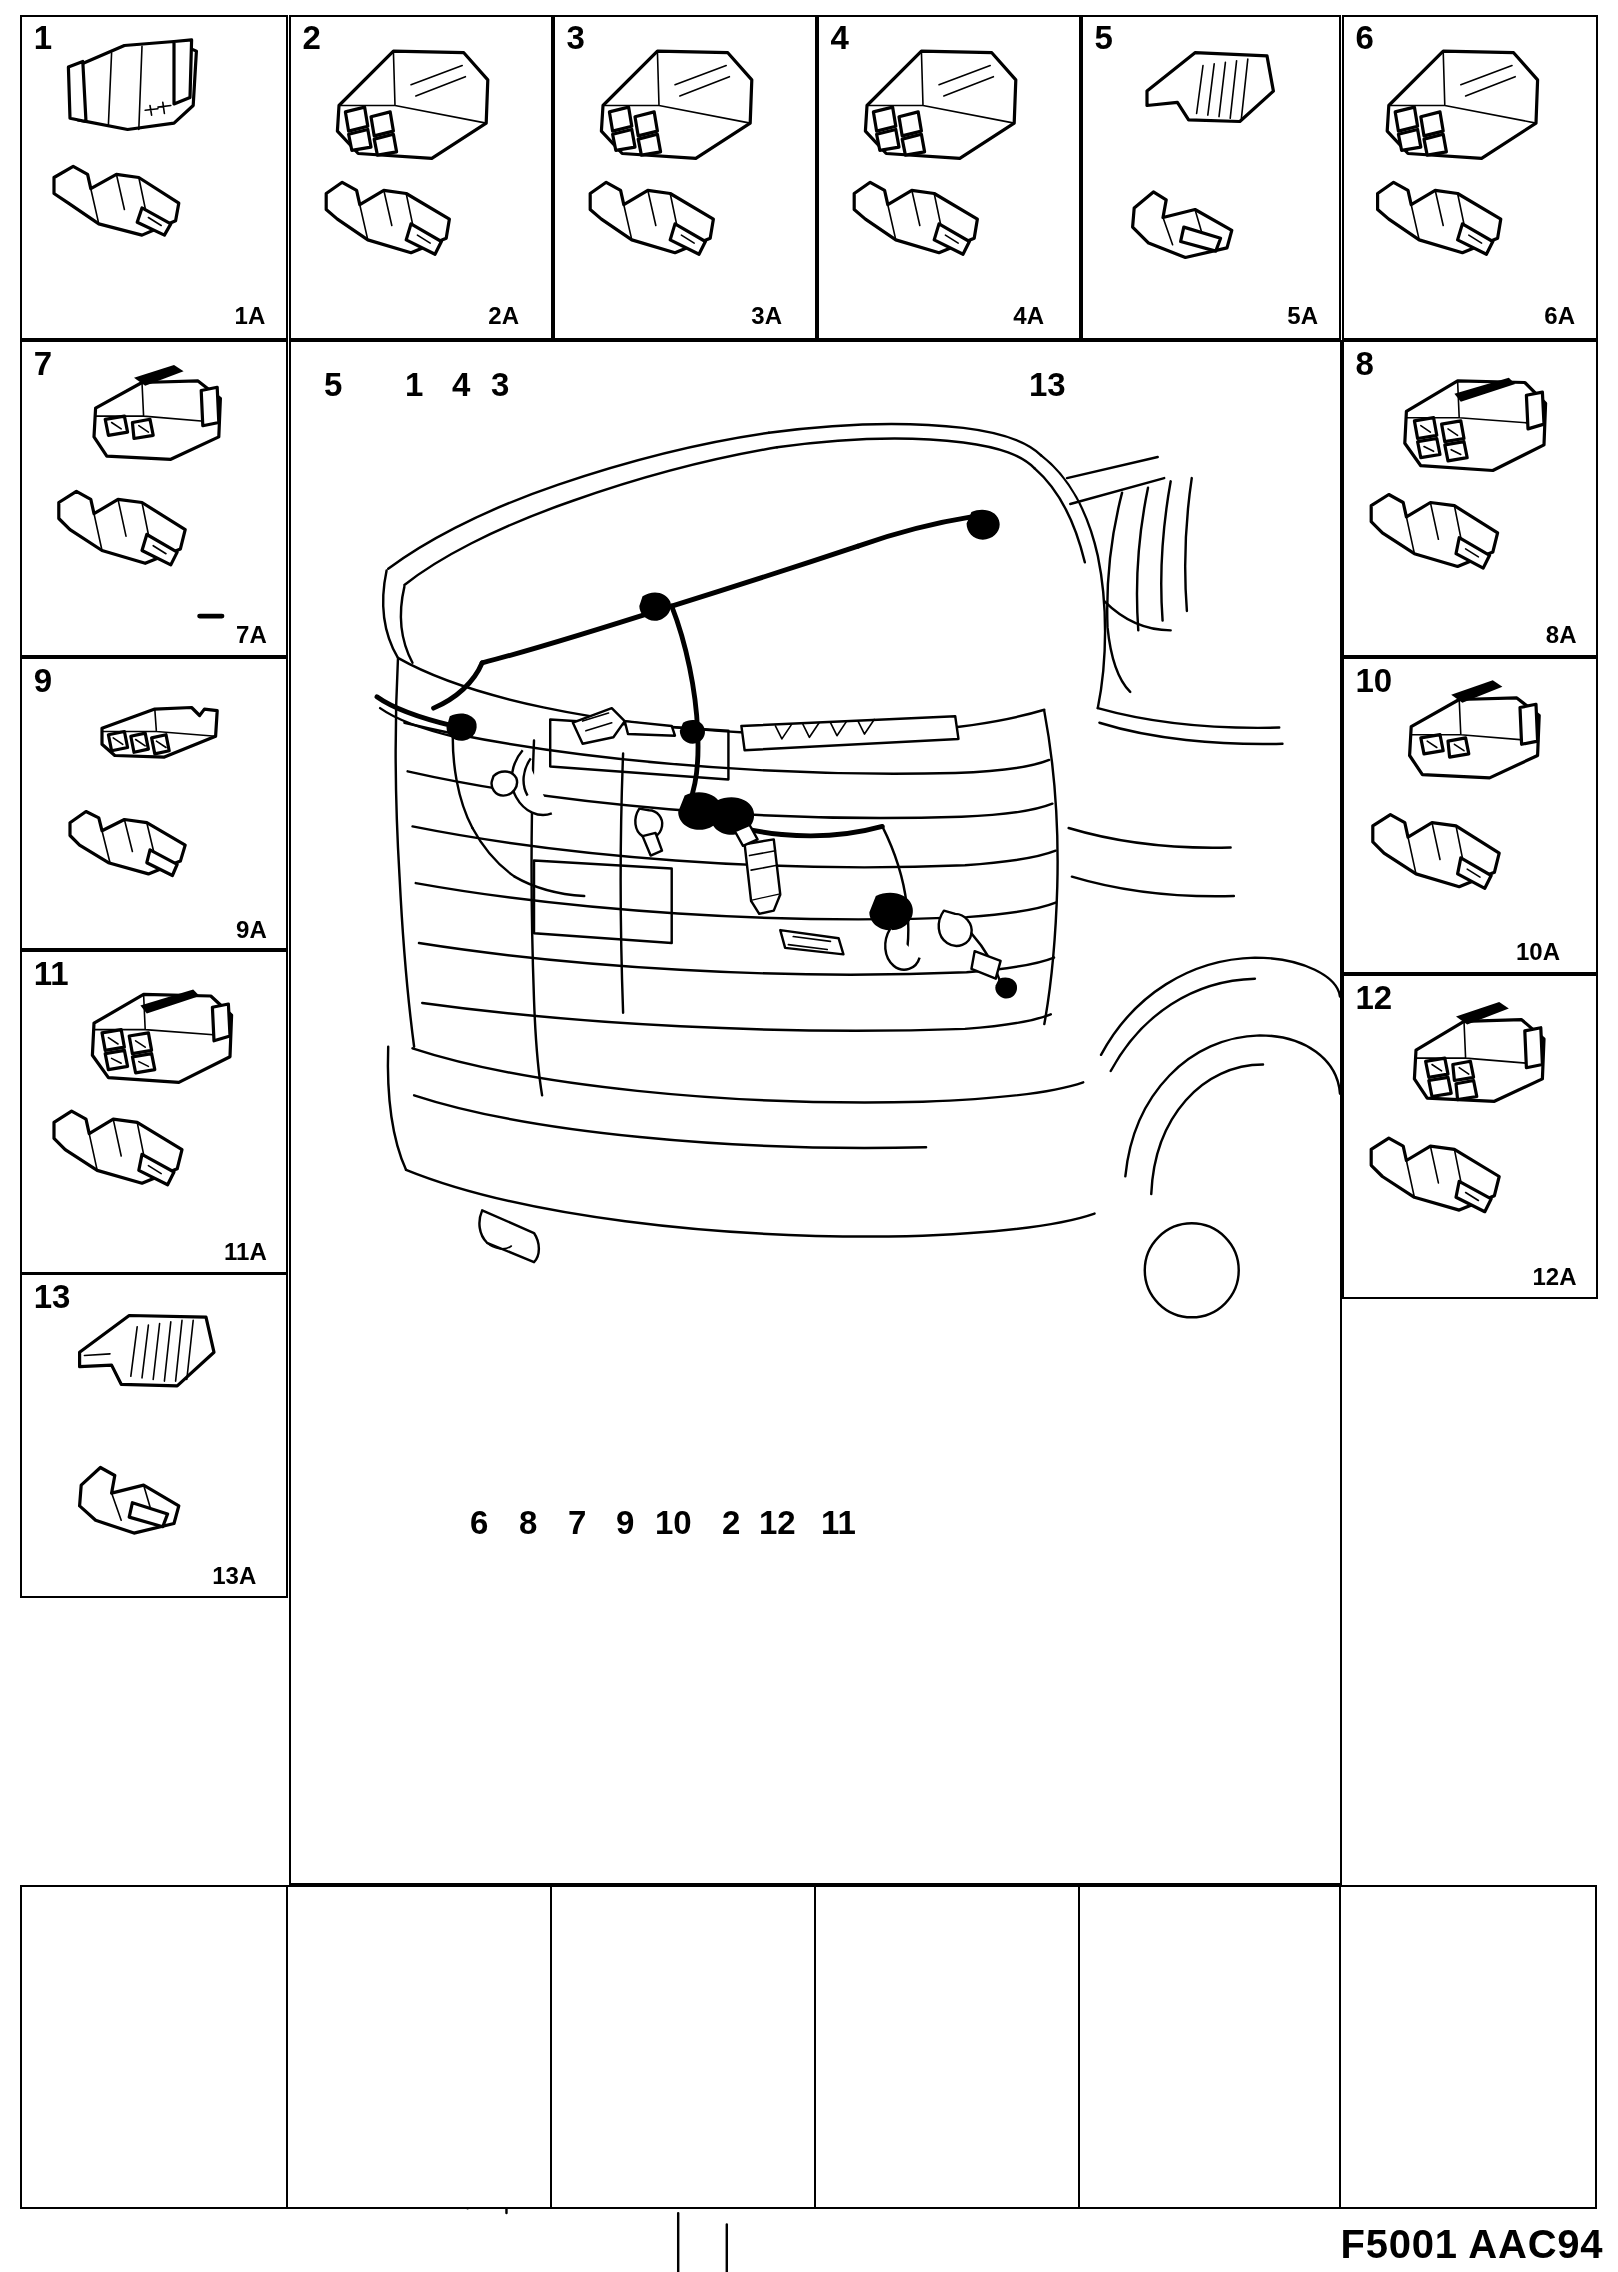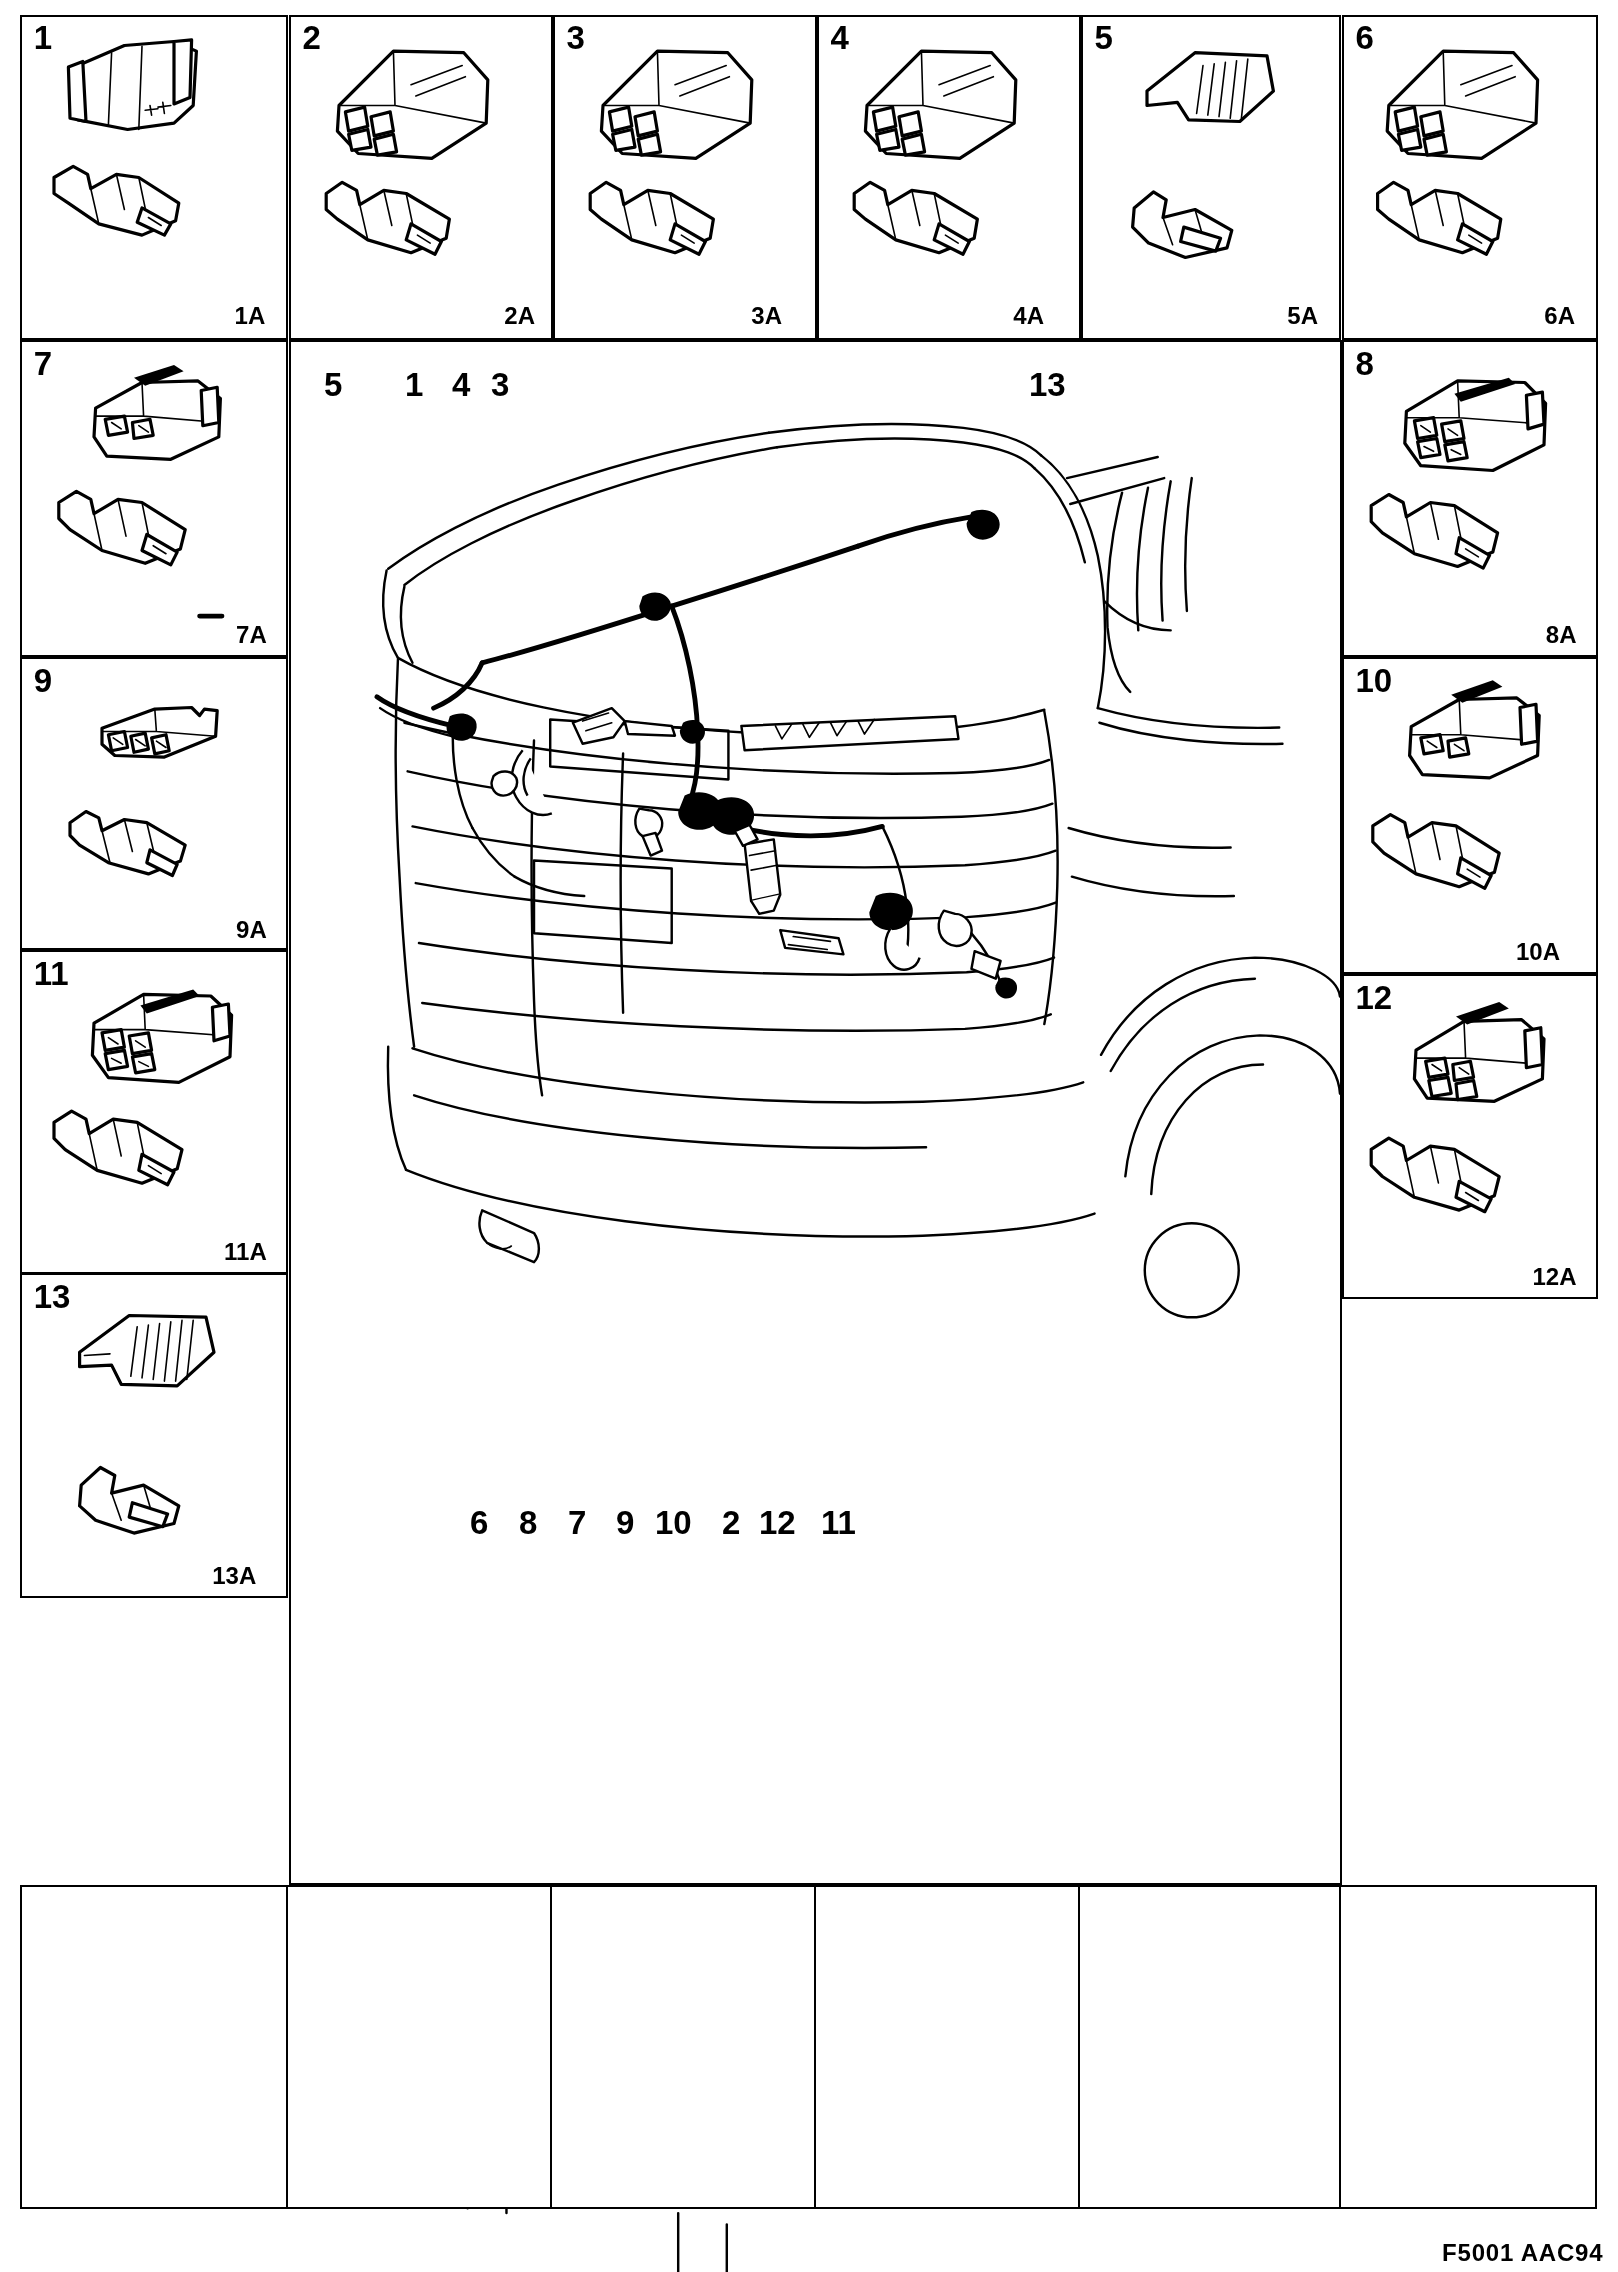--- a/index.html
+++ b/index.html
@@ -14,21 +14,21 @@
   .cell .sub{position:absolute;font-size:24px;font-weight:bold;line-height:1;}
   .cell .art{position:absolute;left:0;top:0;width:100%;height:100%;pointer-events:none;}
 
   .midpanel{position:absolute;box-sizing:border-box;border:2.4px solid #000;background:#fff;}
   .bottomblock{position:absolute;box-sizing:border-box;border:2.4px solid #000;background:#fff;}
   .bcell{position:absolute;box-sizing:border-box;border-right:2.4px solid #000;top:0;height:100%;}
   .bcell.last{border-right:none;}
 
   .callout{position:absolute;font-size:33px;font-weight:bold;line-height:1;}
 
-  #footer-code{position:absolute;right:14.6px;bottom:6.5px;font-size:24px;font-weight:bold;
+  #footer-code{position:absolute;right:14.6px;bottom:6.5px;font-size:40px;font-weight:bold;
                letter-spacing:0.8px;}
 
   svg{display:block;}
   .ln{fill:none;stroke:#000;stroke-width:3;stroke-linecap:round;stroke-linejoin:round;}
   .lnT{fill:none;stroke:#000;stroke-width:2;stroke-linecap:round;stroke-linejoin:round;}
   .lnH{fill:none;stroke:#000;stroke-width:6;stroke-linecap:round;stroke-linejoin:round;}
   .fb{fill:#000;}
   .fw{fill:#fff;stroke:#000;stroke-width:4;stroke-linejoin:round;}
   .fwT{fill:#fff;stroke:#000;stroke-width:3;stroke-linejoin:round;}
 </style>
@@ -65,21 +65,21 @@
       <path class="fw" d="M72 146 L96 140 L100 162 L76 166 Z"></path>
       <path class="fw" d="M104 152 L128 146 L132 168 L108 172 Z"></path>
       <path class="lnT" d="M150 84 L214 60 M156 98 L218 74"></path>
     </svg>
     <svg class="art" viewBox="0 0 325 400">
       <path class="fw" d="M44 220 L64 206 L82 216 L86 234 L116 216 L144 220 L198 252 L194 276 L150 294 L96 278 L58 252 L44 240 Z"></path>
       <path class="lnT" d="M86 234 L96 278 M116 216 L126 260 M144 220 L154 268"></path>
       <path class="fw" d="M150 258 L188 280 L180 296 L144 278 Z"></path>
       <path class="lnT" d="M158 272 L174 282"></path>
     </svg>
-    <span class="sub" style="right:16px;bottom:9.8px;">2A</span>
+    <span class="sub" style="right:32px;bottom:9.8px;">2A</span>
   </div>
 
   <div class="cell" style="left:553px;top:14.6px;width:264px;height:325px;">
     <span class="num">3</span>
     <svg class="art" viewBox="0 0 325 400">
       <path class="fw" d="M60 110 L128 42 L216 44 L246 78 L244 132 L176 176 L84 170 L58 142 Z"></path>
       <path class="lnT" d="M128 42 L130 110 L60 110 M130 110 L244 132 M216 44 L246 78"></path>
       <path class="fw" d="M68 118 L92 112 L96 136 L72 142 Z"></path>
       <path class="fw" d="M100 124 L124 118 L128 142 L104 148 Z"></path>
       <path class="fw" d="M72 146 L96 140 L100 162 L76 166 Z"></path>

